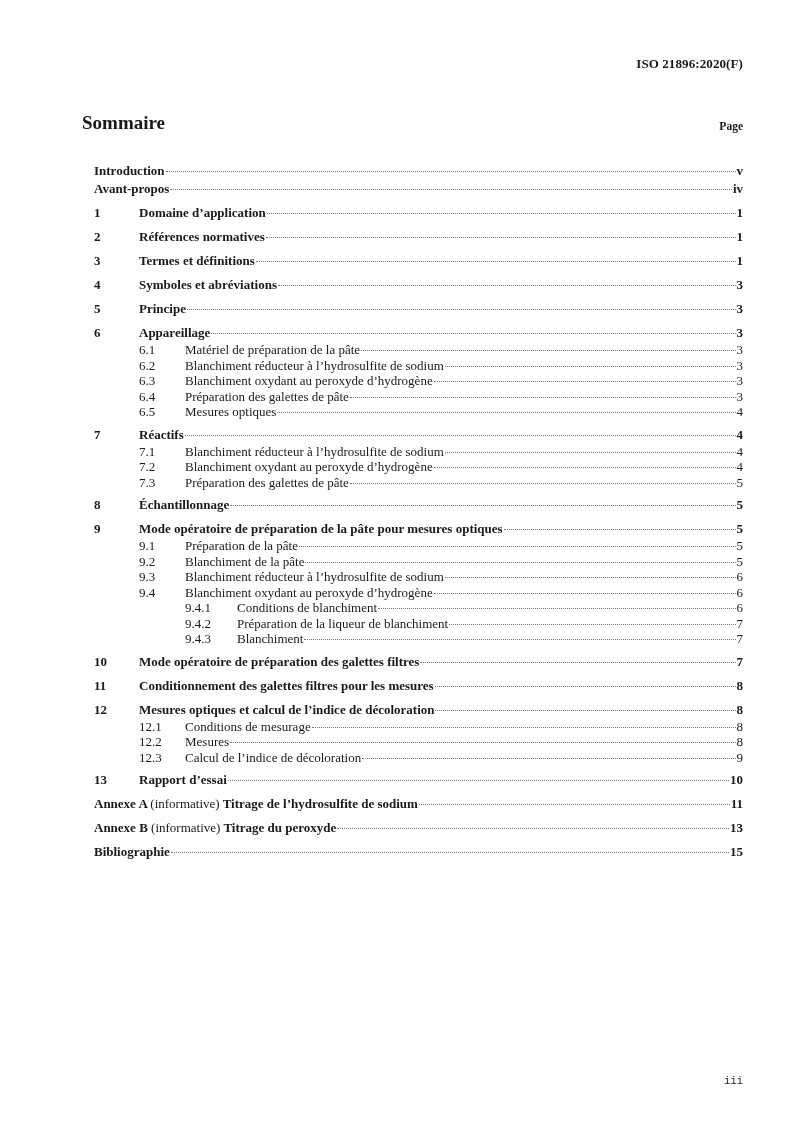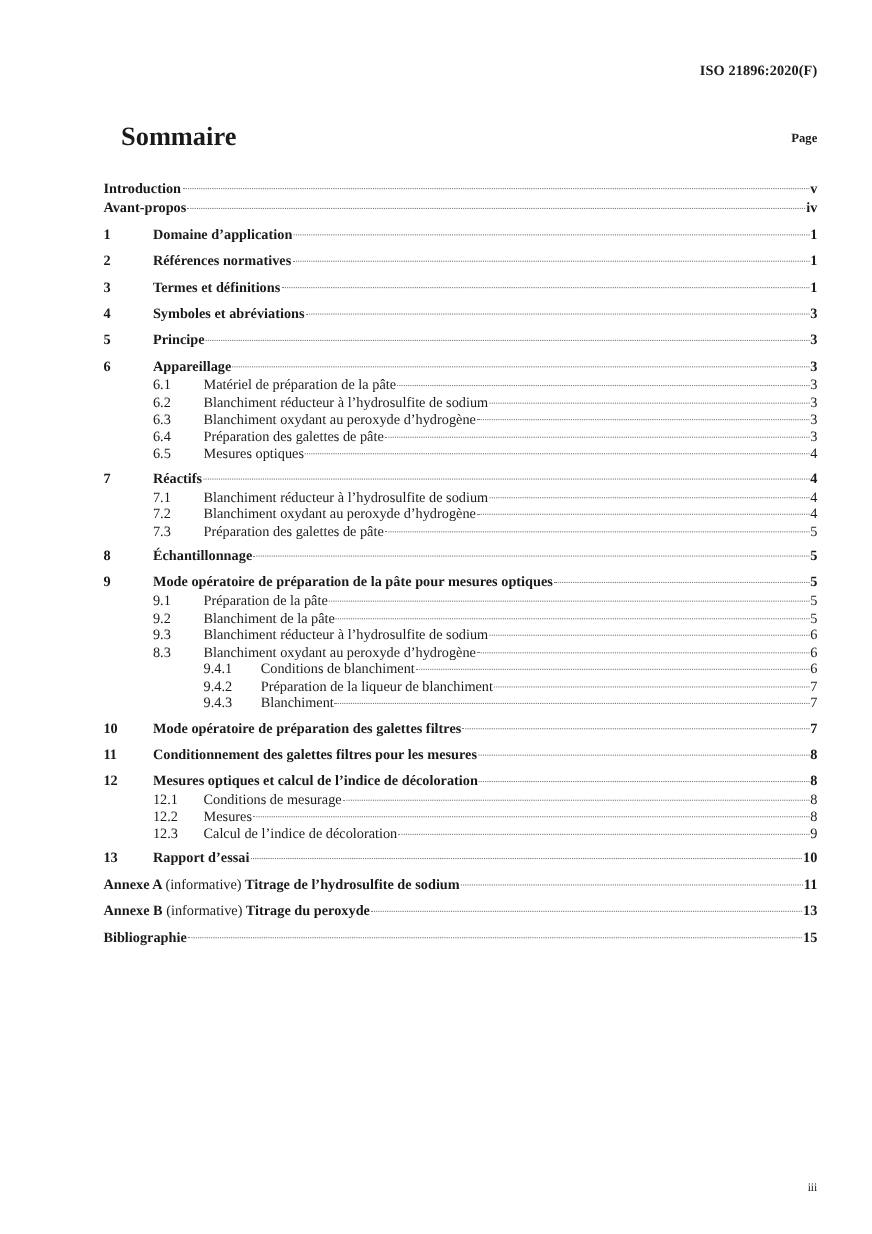--- a/index.html
+++ b/index.html
@@ -1,40 +1,40 @@
 <!DOCTYPE html>
 <html><head>
 <meta charset="utf-8">
 <style>
   html, body { margin: 0; padding: 0; background: #ffffff; }
   body { width: 793px; height: 1122px; position: relative; overflow: hidden;
          font-family: "DejaVu Serif", "Liberation Serif", serif; color: #1a1a1a; }
   .hdr { position: absolute; top: 56px; right: 50px; font-family: "Liberation Serif", serif;
          font-weight: bold; font-size: 13px; letter-spacing: 0.1px; }
-  .title { position: absolute; top: 112px; left: 110px; font-family: "Liberation Serif", serif;
-           font-weight: bold; font-size: 24px; }
+  .title { position: absolute; top: 112px; left: 82px; font-family: "Liberation Serif", serif;
+           font-weight: bold; font-size: 19px; }
   .pagelbl { position: absolute; top: 120px; right: 50px; font-family: "Liberation Serif", serif;
              font-size: 11.5px; font-weight: bold; }
   .toc { position: absolute; top: 156px; left: 94px; width: 649px; }
   .row { position: relative; display: flex; align-items: baseline; height: 15.5px;
          font-family: "Liberation Serif", serif; font-size: 13px; line-height: 15.5px; white-space: nowrap; }
   .row.l0, .row.l1 { font-weight: bold; font-size: 13px; height: 18px; line-height: 18px; }
   .row.gap { margin-top: 6px; }
   .num { flex: 0 0 auto; }
   .l1 .num { width: 45px; }
   .l2 { padding-left: 45px; }
   .l2 .num { width: 46px; }
   .l3 { padding-left: 91px; }
   .l3 .num { width: 52px; }
   .txt { flex: 0 0 auto; }
   .txt .norm { font-weight: normal; }
   .dots { flex: 1 1 auto; border-bottom: 1px dotted #777; margin: 0 1px; transform: translateY(-3px); min-width: 4px; }
   .pg { flex: 0 0 auto; text-align: right; }
   .footer-left { position: absolute; top: 1134px; left: 94px; font-family: "Liberation Serif", serif; font-size: 10.5px; }
-  .footer-right { position: absolute; top: 1075px; right: 50px; font-family: Liberation Serif, serif; font-size: 10.5px; }
+  .footer-right { position: absolute; top: 1075px; right: 50px; font-family: Liberation Mono, monospace; font-size: 10.5px; }
 </style>
 </head>
 <body>
 
 <div class="hdr">ISO 21896:2020(F)</div>
 <div class="title">Sommaire</div>
 <div class="pagelbl">Page</div>
 
 <div class="toc" id="toc">
     <div class="row l0 gap">
@@ -161,21 +161,21 @@
       <span class="dots"></span>
       <span class="pg">5</span>
     </div>
     <div class="row l2">
       <span class="num">9.3</span>
       <span class="txt"><span>Blanchiment réducteur à l’hydrosulfite de sodium</span></span>
       <span class="dots"></span>
       <span class="pg">6</span>
     </div>
     <div class="row l2">
-      <span class="num">8.3</span>
+      <span class="num">9.4</span>
       <span class="txt"><span>Blanchiment oxydant au peroxyde d’hydrogène</span></span>
       <span class="dots"></span>
       <span class="pg">6</span>
     </div>
     <div class="row l3">
       <span class="num">9.4.1</span>
       <span class="txt"><span>Conditions de blanchiment</span></span>
       <span class="dots"></span>
       <span class="pg">6</span>
     </div>

